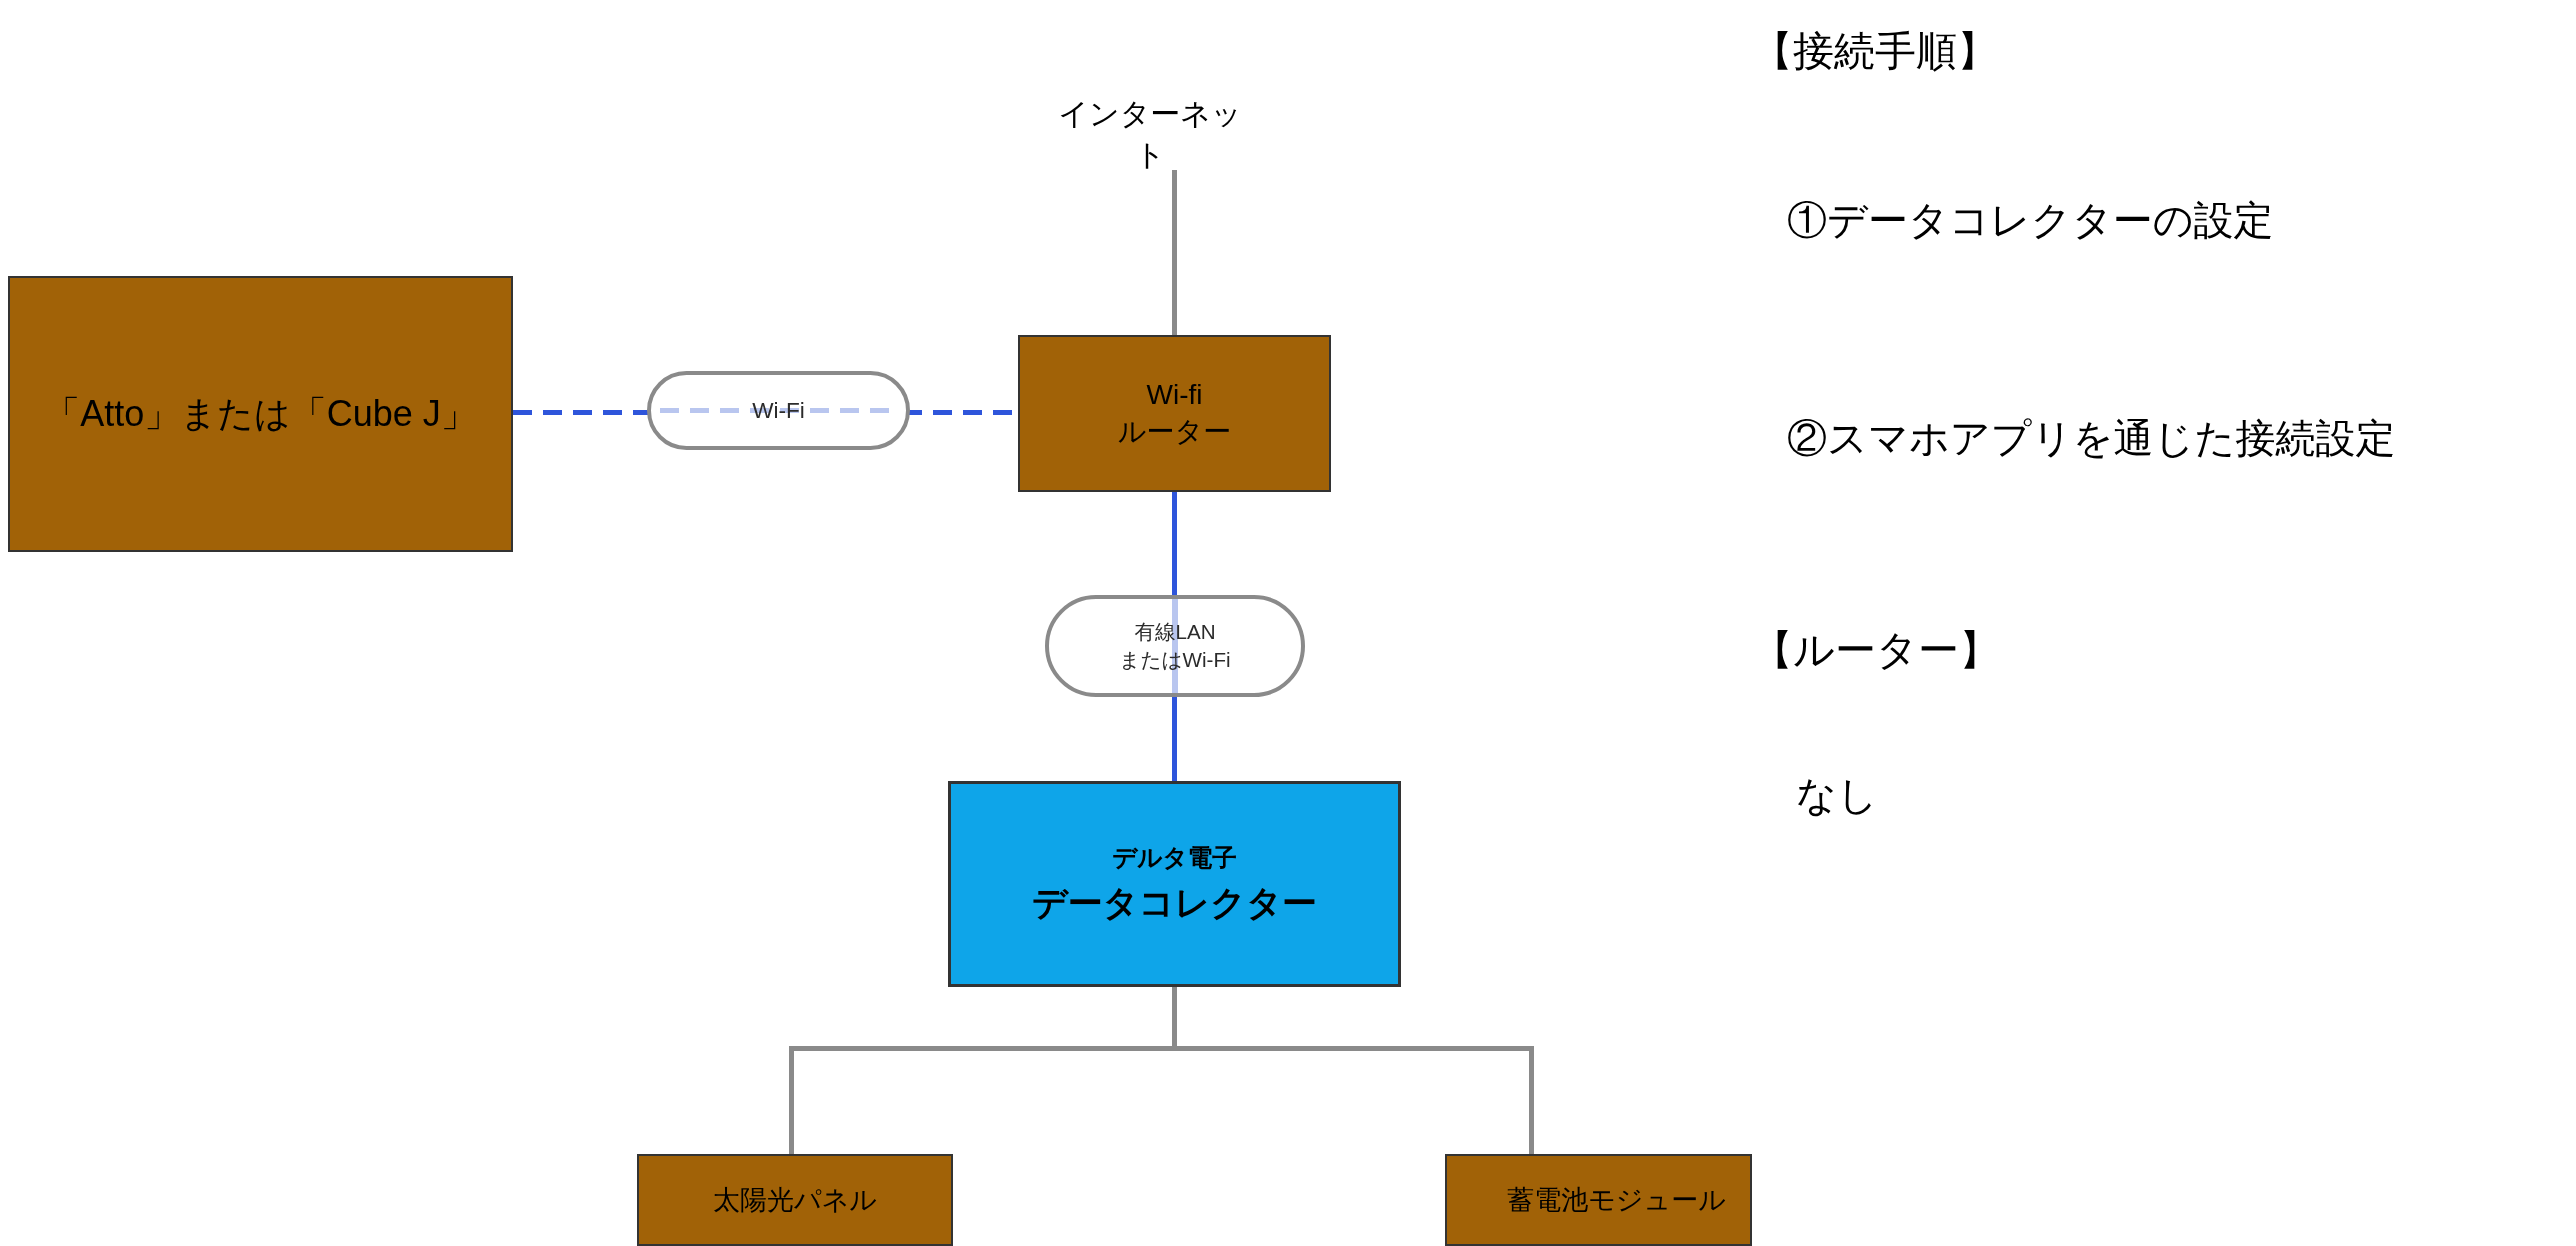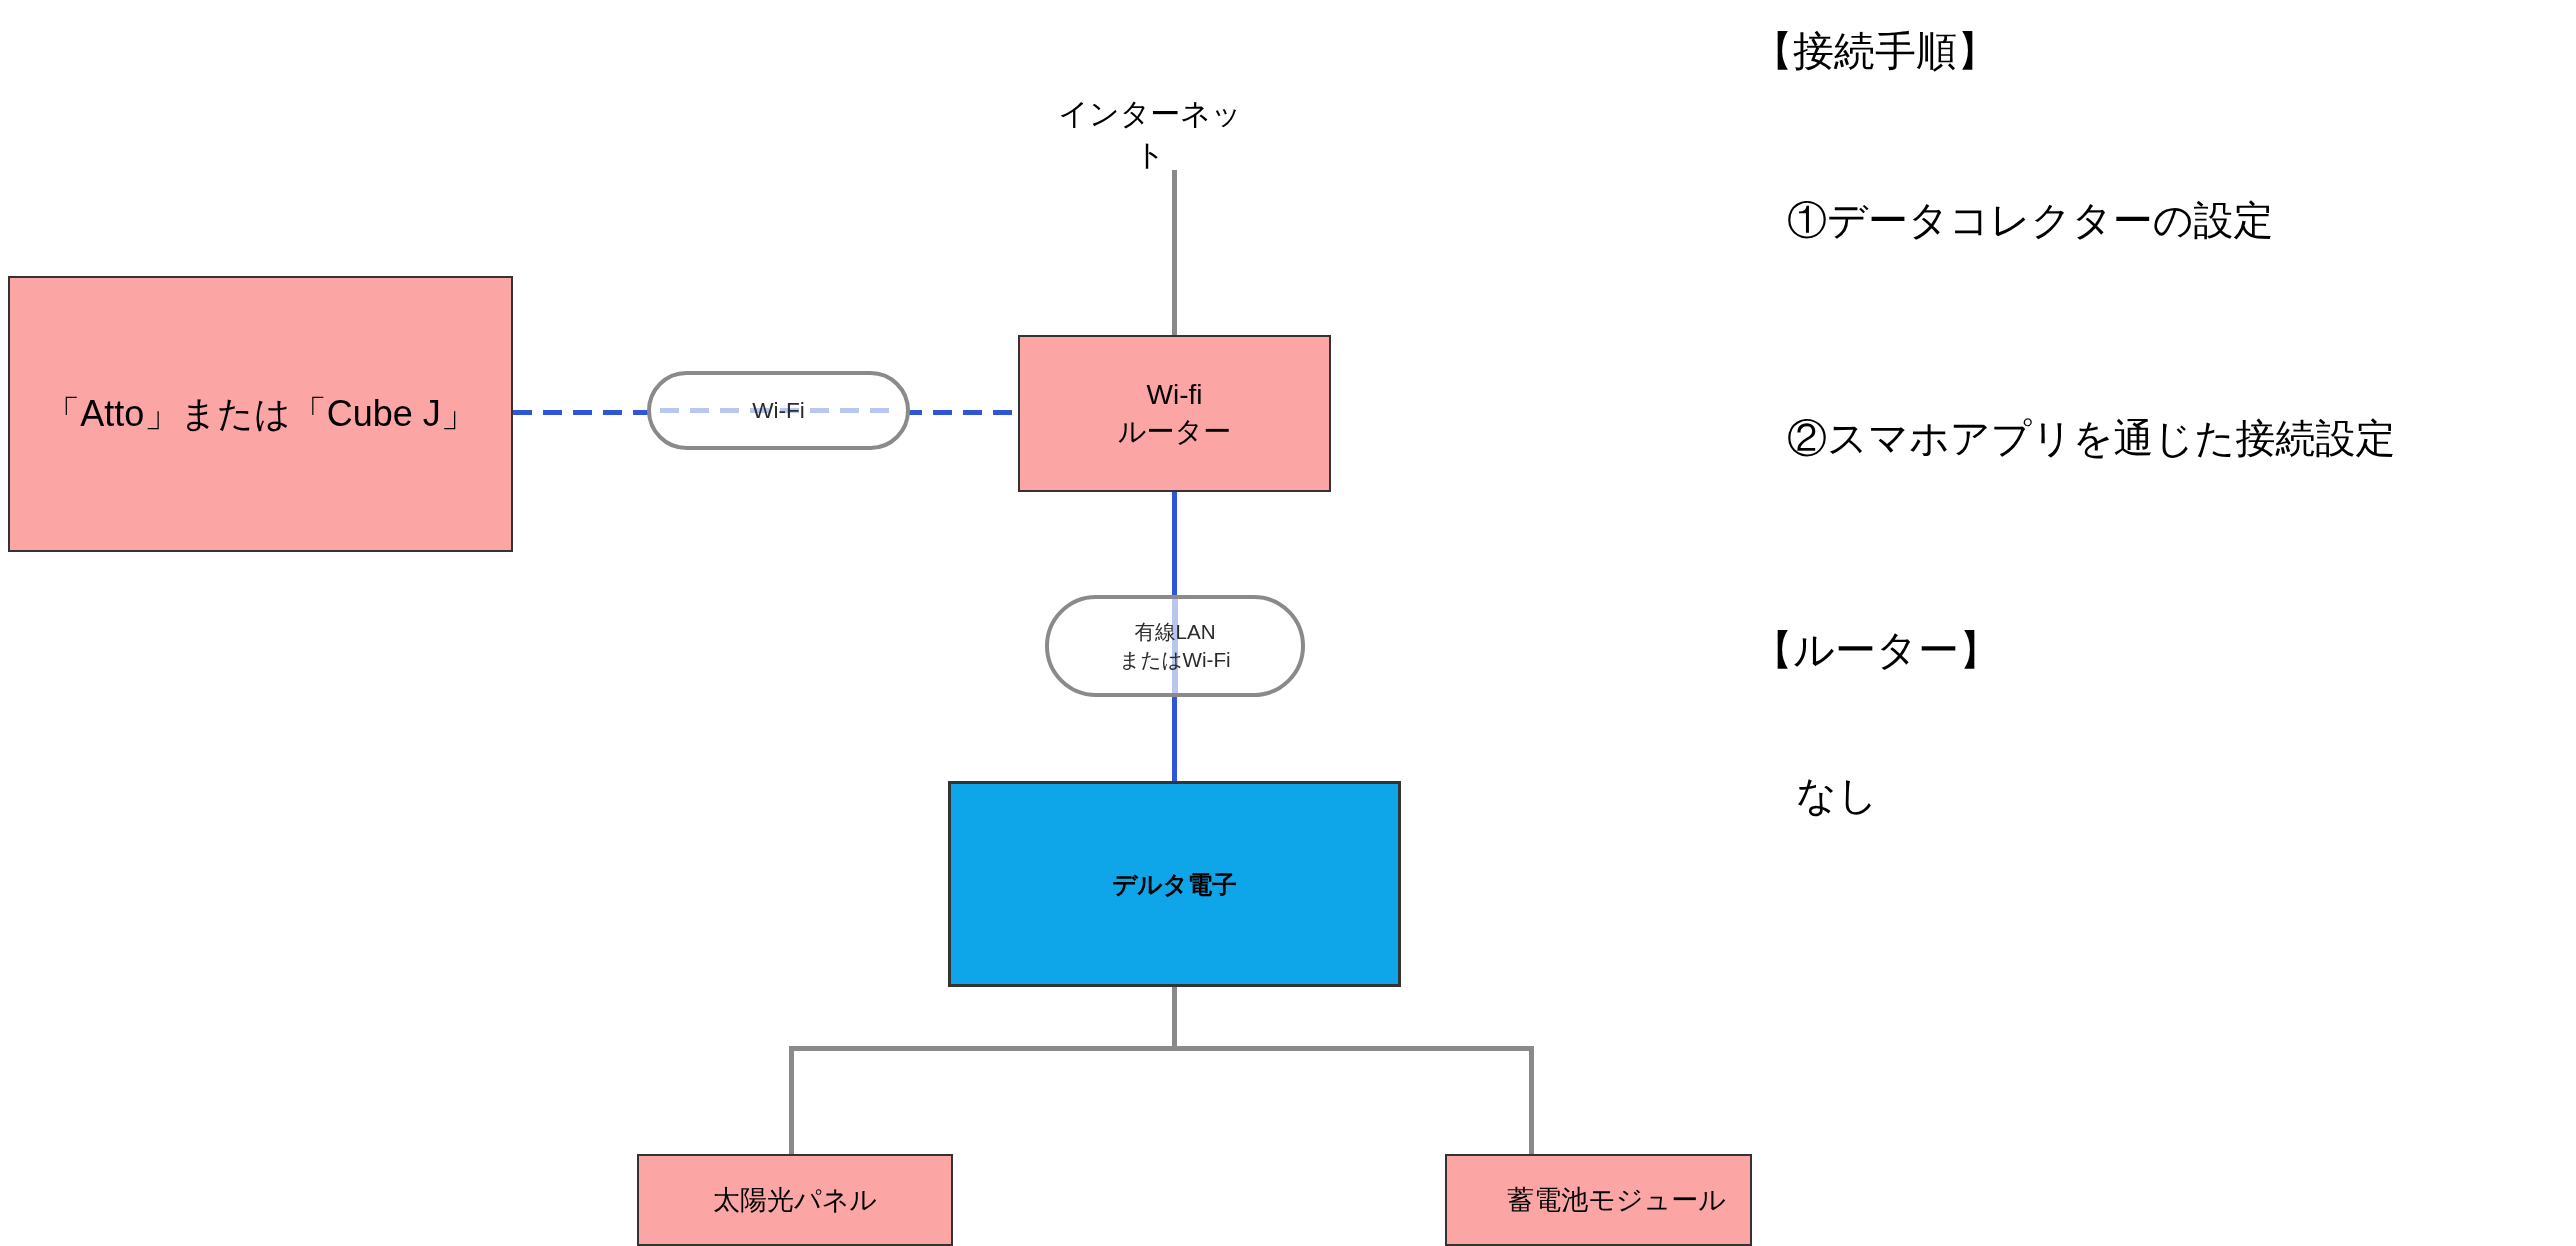--- a/index.html
+++ b/index.html
@@ -12,21 +12,21 @@
     height: 1247px;
     position: relative;
     overflow: hidden;
     font-family: "Liberation Sans", sans-serif;
     color: #000000;
   }
 
   
   .node-box {
     position: absolute;
-    background: #fca5a5;
+    background: #a16207;
     border: 2.7px solid #333333;
     display: flex;
     align-items: center;
     justify-content: center;
     flex-direction: column;
     text-align: center;
     box-sizing: border-box;
   }
 
   .device-box   { left: 8px;   top: 276px;  width: 505px; height: 276px; font-size: 36px; }
@@ -126,20 +126,21 @@
   <span>「Atto」または「Cube J」</span>
 </div>
 
 <div class="node-box router-box">
   <span>Wi-fi</span>
   <span>ルーター</span>
 </div>
 
 <div class="node-box collector-box">
   <span class="sub">デルタ電子</span>
+  <span class="main">データコレクター</span>
 </div>
 
 <div class="node-box solar-box">
   <span>太陽光パネル</span>
 </div>
 
 <div class="node-box battery-box">
   <span>蓄電池モジュール</span>
 </div>
 

